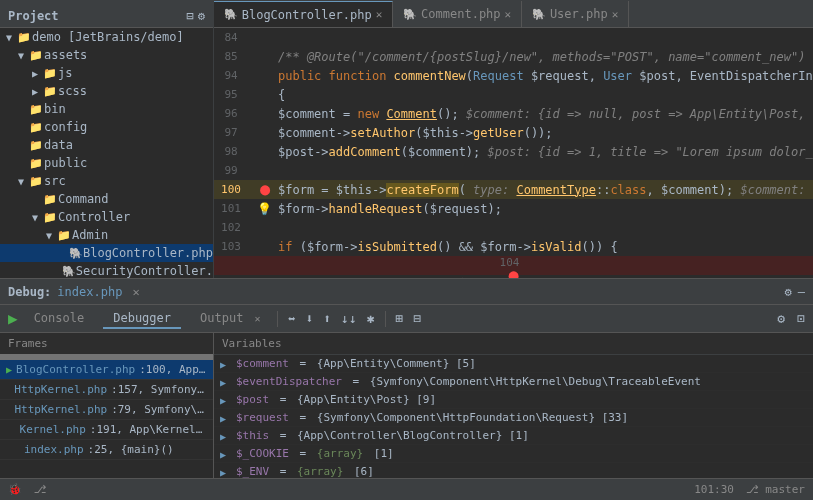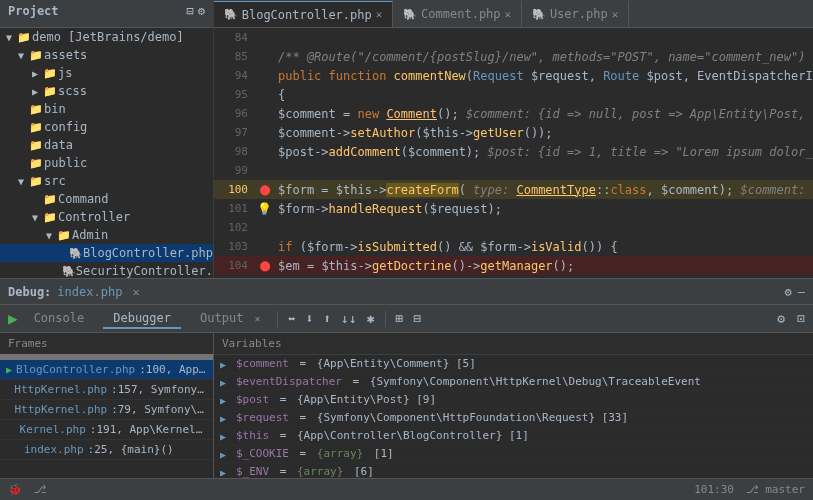--- a/index.html
+++ b/index.html
@@ -3,21 +3,21 @@
   <meta charset="utf-8">
   <style>
     * { margin: 0; padding: 0; box-sizing: border-box; }
     body { font-family: 'Consolas', 'Monaco', monospace; font-size: 12px; background: #2b2b2b; color: #a9b7c6; overflow: hidden; width: 813px; height: 500px; display: flex; flex-direction: column; }
 
     
     .main-layout { display: flex; flex: 1; overflow: hidden; }
 
     
     .sidebar { width: 214px; background: #2b2b2b; border-right: 1px solid #3c3f41; display: flex; flex-direction: column; flex-shrink: 0; overflow-y: auto; }
-    .sidebar-header { display: flex; align-items: flex-start; background: #3c3f41; padding: 4px 8px; height: 28px; border-bottom: 1px solid #555; }
+    .sidebar-header { display: flex; align-items: flex-end; background: #3c3f41; padding: 4px 8px; height: 28px; border-bottom: 1px solid #555; }
     .sidebar-header-title { color: #a9b7c6; font-size: 12px; font-weight: bold; flex: 1; }
     .sidebar-header-icons { display: flex; gap: 4px; }
     .sidebar-header-icon { color: #a9b7c6; font-size: 12px; cursor: pointer; }
     .tree-item { display: flex; align-items: center; padding: 2px 0; cursor: pointer; white-space: nowrap; }
     .tree-item.active { background: #0d3a6e; }
     .tree-arrow { color: #a9b7c6; font-size: 10px; width: 14px; text-align: center; }
     .tree-icon { width: 16px; text-align: center; font-size: 11px; }
     .tree-label { font-size: 12px; color: #a9b7c6; }
     .folder-icon { color: #6897bb; }
 
@@ -29,25 +29,25 @@
     .tab { display: flex; align-items: center; padding: 0 10px; height: 26px; cursor: pointer; font-size: 12px; color: #888; background: #3c3f41; border-right: 1px solid #555; gap: 4px; }
     .tab.active { background: #2b2b2b; color: #a9b7c6; border-top: 1px solid #6897bb; }
     .tab-close { font-size: 11px; color: #888; cursor: pointer; }
     .tab-icon-php { color: #9876aa; font-size: 11px; }
     .tab-icon-user { color: #6a9153; font-size: 11px; }
 
     
     .code-area { flex: 1; background: #2b2b2b; overflow: hidden; position: relative; }
     .code-lines { display: flex; flex-direction: column; height: 100%; overflow: hidden; }
     .code-line { display: flex; align-items: center; height: 19px; min-height: 19px; }
-    .line-num { width: 42px; text-align: right; padding-right: 8px; color: #606366; font-size: 11px; flex-shrink: 0; }
+    .line-num { width: 42px; text-align: center; padding-right: 8px; color: #606366; font-size: 11px; flex-shrink: 0; }
     .line-marker { width: 18px; flex-shrink: 0; text-align: center; font-size: 11px; }
     .line-content { flex: 1; color: #a9b7c6; font-size: 12px; white-space: nowrap; overflow: hidden; padding-left: 4px; }
     .line-highlight { background: rgba(255,255,150,0.05); }
-    .line-error { background: rgba(180,0,0,0.2); }
+    .line-error { background: rgba(180,0,0,0.2); flex-direction: column; }
     .kw { color: #cc7832; }
     .fn { color: #ffc66d; text-align: center; }
     .cmt { color: #808080; font-style: italic; }
     .var { color: #a9b7c6; }
     .cls { color: #ffc66d; text-decoration: underline; }
     .type { color: #6897bb; }
     .bp-red { color: #ff4444; font-size: 10px; }
     .warn-yellow { color: #ffc66d; font-size: 12px; }
 
     
@@ -238,21 +238,21 @@
 
           <div class="code-line">
             <span class="line-num">85</span>
             <span class="line-marker"></span>
             <span class="line-content cmt">    /** @Route("/comment/{postSlug}/new", methods="POST", name="comment_new") ...*/</span>
           </div>
 
           <div class="code-line">
             <span class="line-num">94</span>
             <span class="line-marker"></span>
-            <span class="line-content"><span class="kw">public function </span><span class="fn">commentNew</span>(<span class="type">Request</span> <span class="var">$request</span>, <span class="type">Route</span> <span class="var">$post</span>, EventDispatcherInterfa</span>
+            <span class="line-content"><span class="kw">public function </span><span class="fn">commentNew</span>(<span class="type">Request</span> <span class="var">$request</span>, <span class="type">User</span> <span class="var">$post</span>, EventDispatcherInterfa</span>
           </div>
 
           <div class="code-line">
             <span class="line-num">95</span>
             <span class="line-marker"></span>
             <span class="line-content">    {</span>
           </div>
 
           <div class="code-line">
             <span class="line-num">96</span>

